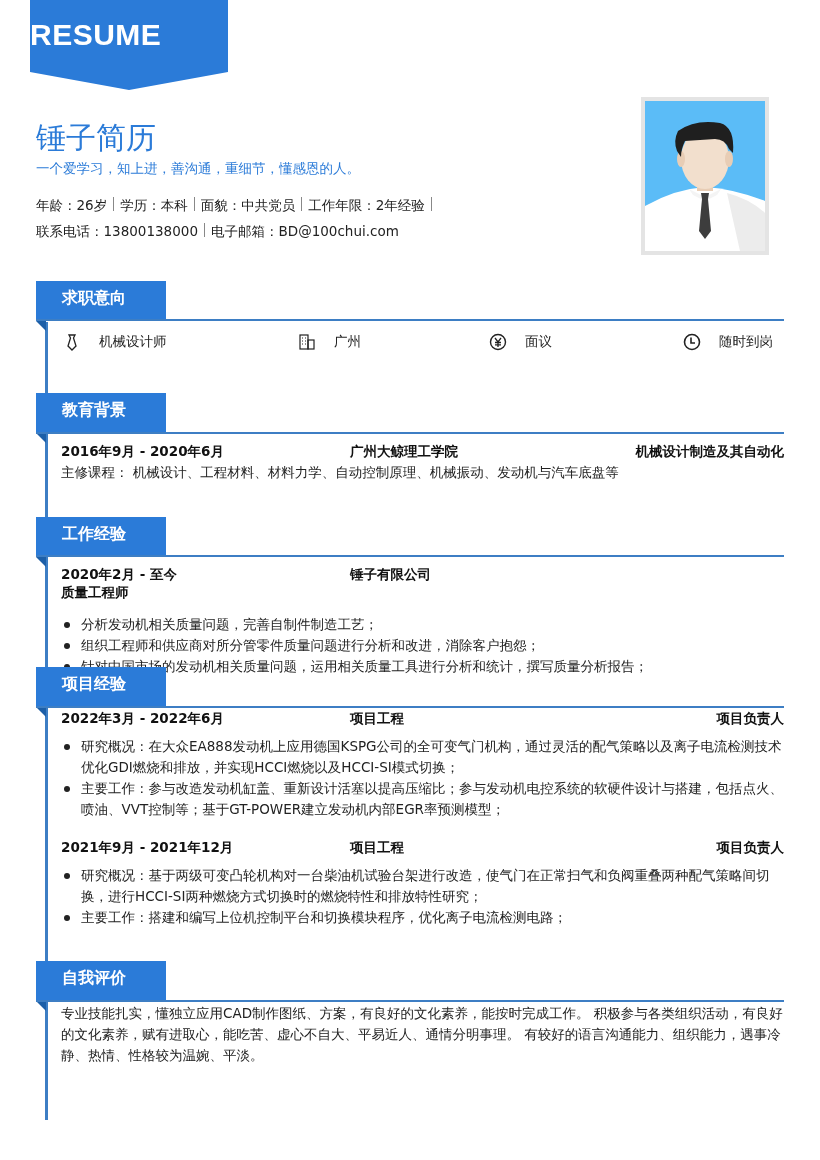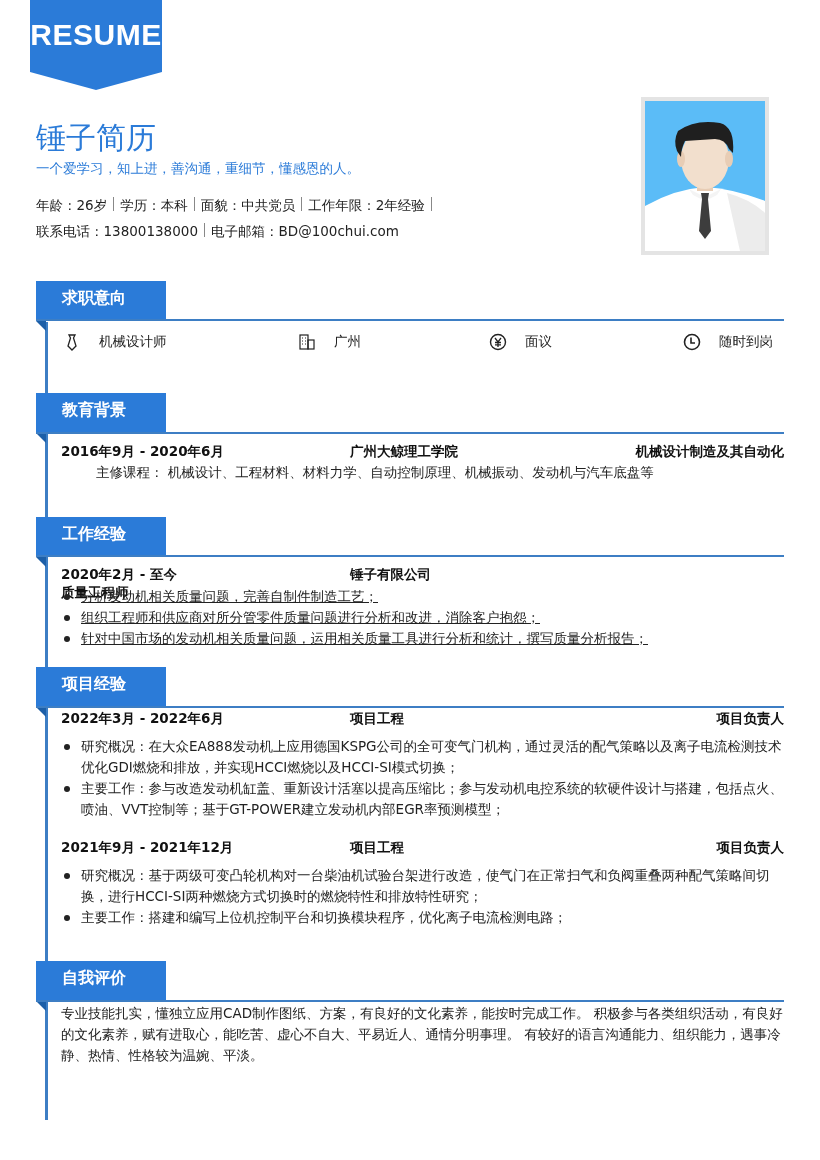--- a/index.html
+++ b/index.html
@@ -2,25 +2,25 @@
 <html><head>
 <meta charset="utf-8">
 <style>
   * { box-sizing: border-box; margin: 0; padding: 0; }
   body {
     width: 820px; height: 1160px; background: #ffffff; position: relative;
     font-family: "DejaVu Sans", "Liberation Sans", sans-serif; color: #222;
     overflow: hidden;
   }
   .resume-banner {
-    position: absolute; left: 30px; top: 0; width: 132px; height: 90px;
+    position: absolute; left: 30px; top: 0; width: 198px; height: 90px;
     background: #2b7bd8;
     clip-path: polygon(0 0, 100% 0, 100% 80%, 50% 100%, 0 80%);
     color: #fff; font-family: "Liberation Sans", sans-serif; font-weight: bold;
-    font-size: 30px; text-align: center; padding-top: 18px; letter-spacing: 0.5px;
+    font-size: 30px; text-align: left; padding-top: 18px; letter-spacing: 0.5px;
   }
   .name {
     position: absolute; left: 36px; top: 118px; font-size: 30px; color: #2b7bd8;
   }
   .motto {
     position: absolute; left: 36px; top: 160px; font-size: 13.5px; color: #2b7bd8;
   }
   .info-line {
     position: absolute; left: 36px; font-size: 13.5px; color: #222; display: flex; 
   }
@@ -138,30 +138,30 @@
   </div>
 </div>
 
 <div class="section-header" style="top:393px;">教育背景</div>
 <div class="section-rule" style="top:432px;"></div>
 <div class="row" style="top:443px;">
   <span>2016年9月 - 2020年6月</span>
   <span class="col-mid">广州大鲸理工学院</span>
   <span>机械设计制造及其自动化</span>
 </div>
-<div class="text" style="top:462px;margin-left:35px;">主修课程： 机械设计、工程材料、材料力学、自动控制原理、机械振动、发动机与汽车底盘等</div>
+<div class="text" style="top:462px;">主修课程： 机械设计、工程材料、材料力学、自动控制原理、机械振动、发动机与汽车底盘等</div>
 
 <div class="section-header" style="top:517px;">工作经验</div>
 <div class="section-rule" style="top:555px;"></div>
 <div class="row" style="top:566px;flex-direction:column;">
   <span>2020年2月 - 至今</span>
   <span class="col-mid">锤子有限公司</span>
   <span>质量工程师</span>
 </div>
-<ul class="bullets" style="top:586px;text-decoration:underline;">
+<ul class="bullets" style="top:614px;">
   <li>分析发动机相关质量问题，完善自制件制造工艺；</li>
   <li>组织工程师和供应商对所分管零件质量问题进行分析和改进，消除客户抱怨；</li>
   <li>针对中国市场的发动机相关质量问题，运用相关质量工具进行分析和统计，撰写质量分析报告；</li>
 </ul>
 
 <div class="section-header" style="top:667px;">项目经验</div>
 <div class="section-rule" style="top:706px;"></div>
 <div class="row" style="top:710px;">
   <span>2022年3月 - 2022年6月</span>
   <span class="col-mid">项目工程</span>

